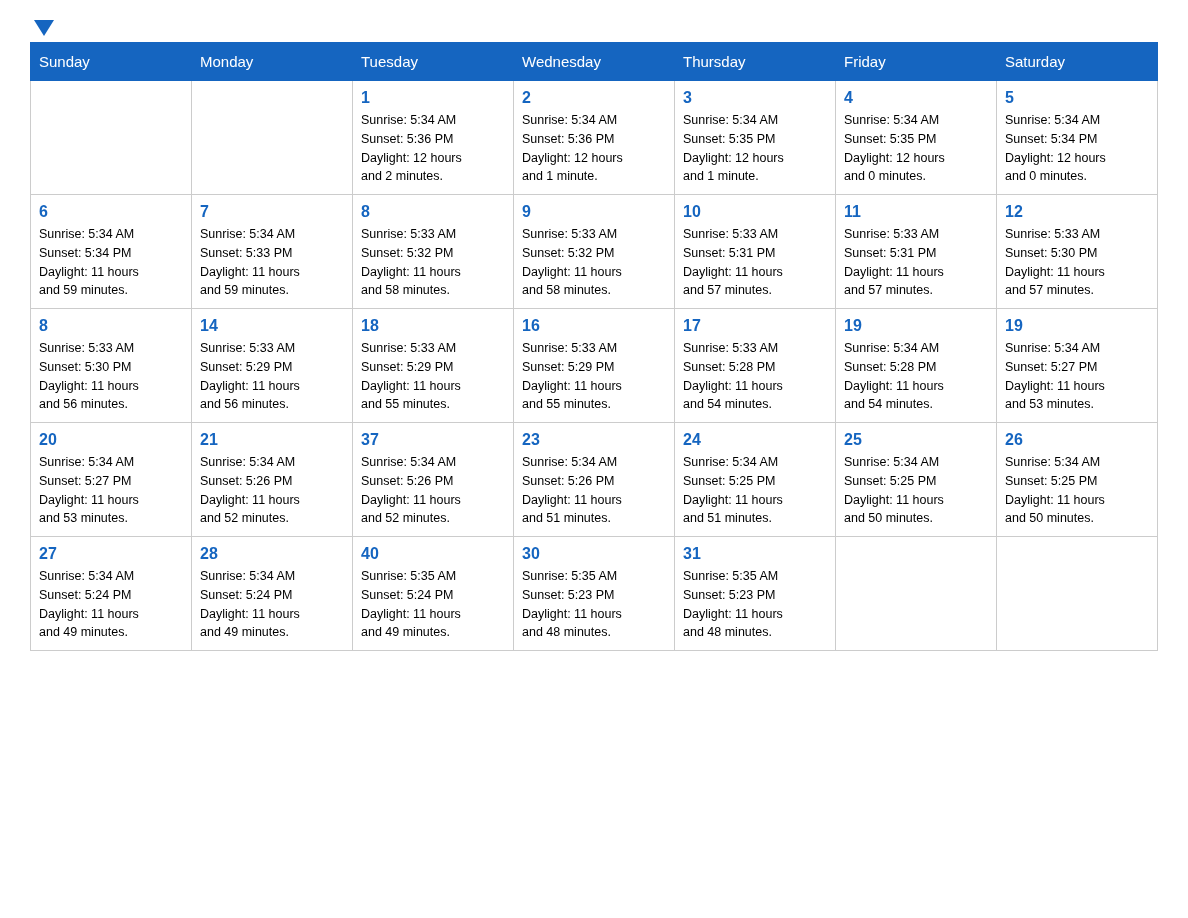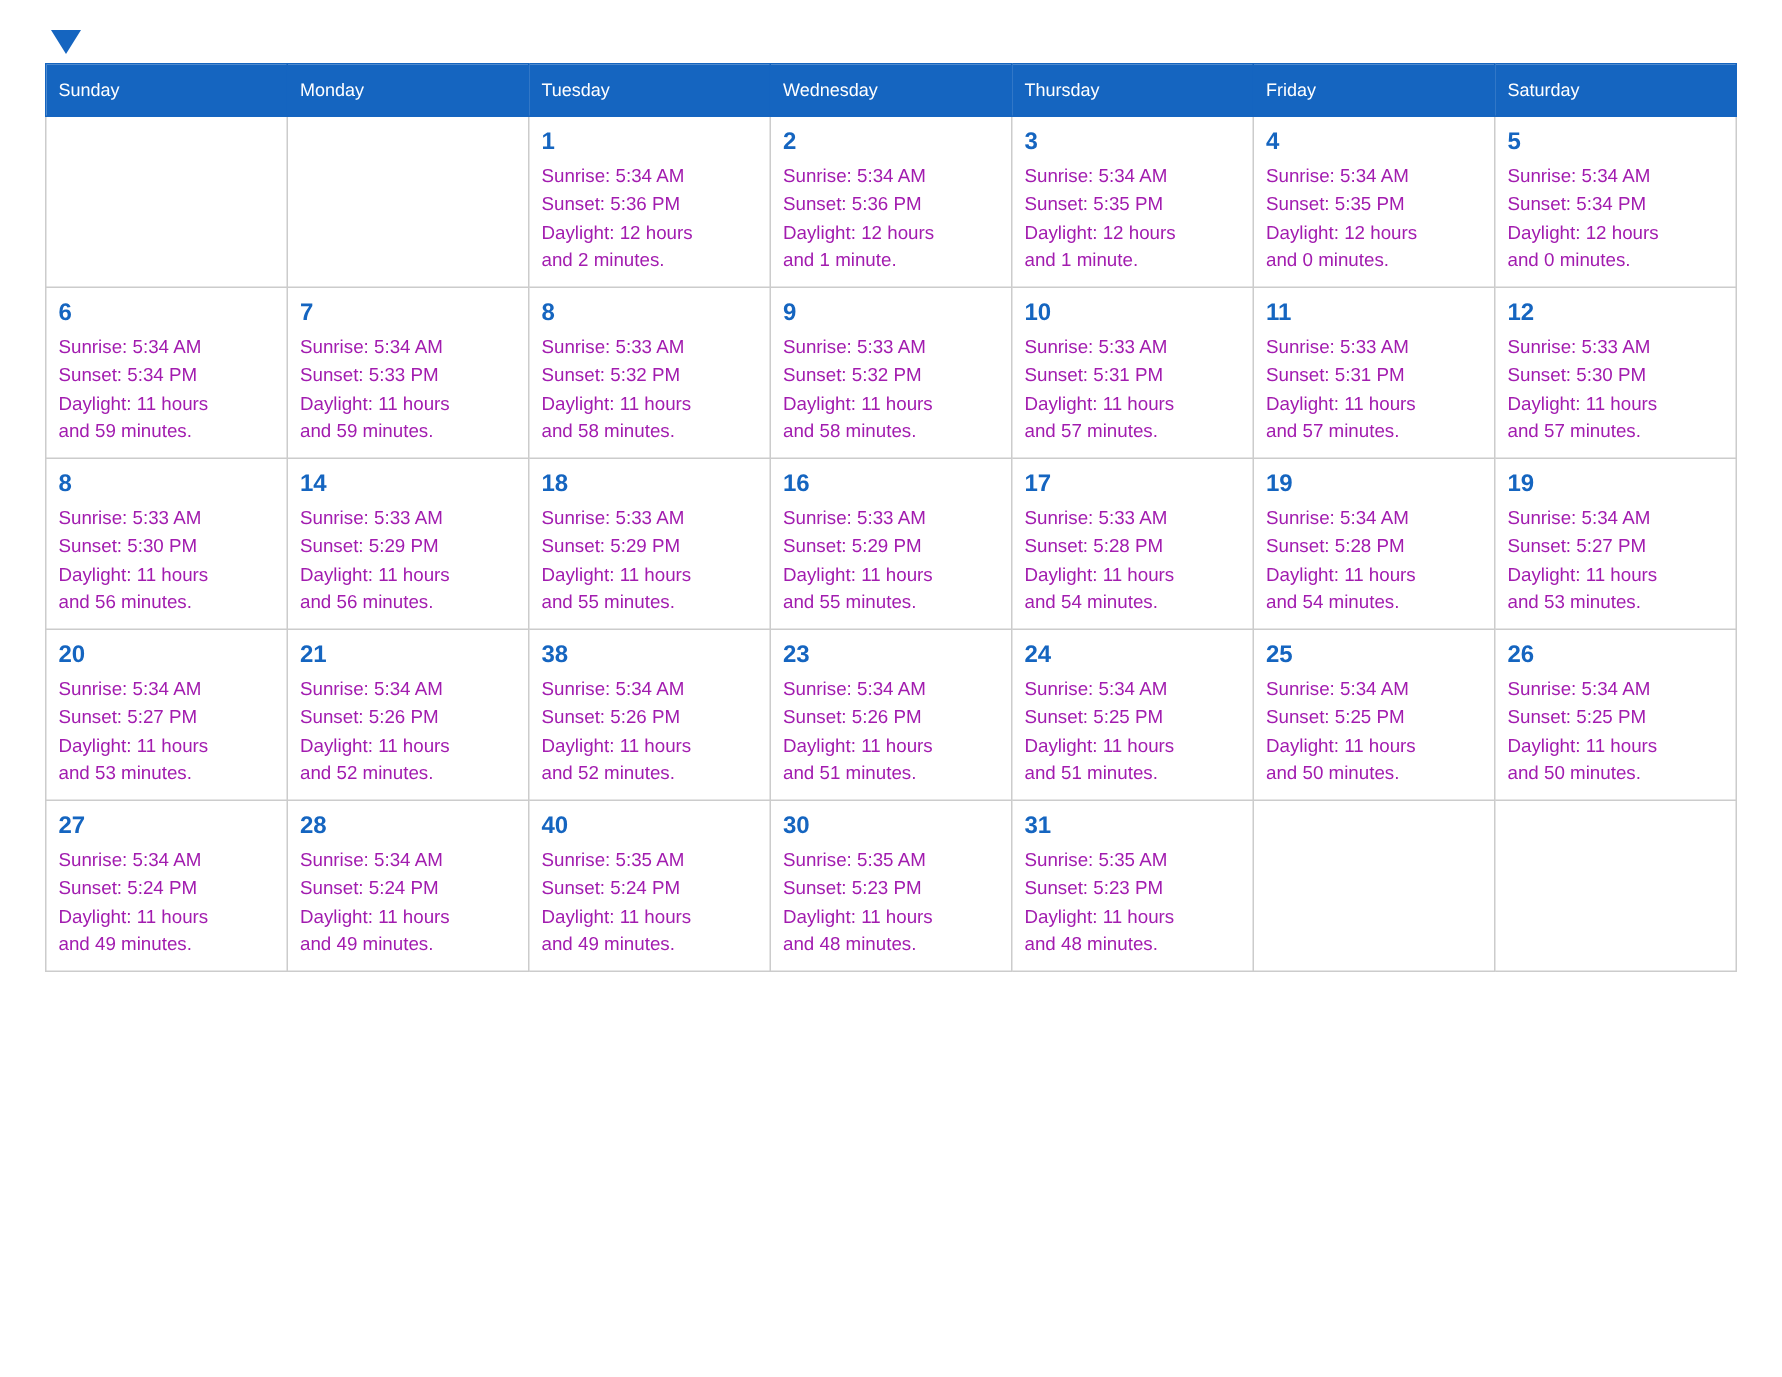--- a/index.html
+++ b/index.html
@@ -63,21 +63,21 @@
     .calendar {
       width: 100%;
       border-collapse: collapse;
       margin-top: 10px;
     }
     .calendar th {
       background-color: #1565c0;
       color: #fff;
       padding: 10px 8px;
       text-align: left;
-      font-size: 12px;
+      font-size: 15px;
       font-weight: normal;
       border: 1px solid #1565c0;
     }
     .calendar td {
       vertical-align: top;
       padding: 8px 8px;
       border: 1px solid #ccc;
       width: calc(100% / 7);
       min-height: 100px;
       font-size: 13px;
@@ -85,21 +85,21 @@
     }
     .day-number {
       font-size: 16px;
       color: #1565c0;
       font-weight: bold;
       display: block;
       margin-bottom: 4px;
     }
     .day-info {
       font-size: 12.5px;
-      color: #a21caf;
+      color: #000000;
       line-height: 1.5;
     }
     .empty-cell {
       background: #fff;
     }
     .calendar tbody tr td {
       height: 110px;
     }
     .logo-general-row {
       display: flex;
@@ -286,21 +286,21 @@
 and 53 minutes.</div>
         </td>
         <td>
           <span class="day-number">21</span>
           <div class="day-info" style="white-space: pre-line;">Sunrise: 5:34 AM
 Sunset: 5:26 PM
 Daylight: 11 hours
 and 52 minutes.</div>
         </td>
         <td>
-          <span class="day-number">38</span>
+          <span class="day-number">37</span>
           <div class="day-info" style="white-space: pre-line;">Sunrise: 5:34 AM
 Sunset: 5:26 PM
 Daylight: 11 hours
 and 52 minutes.</div>
         </td>
         <td>
           <span class="day-number">23</span>
           <div class="day-info" style="white-space: pre-line;">Sunrise: 5:34 AM
 Sunset: 5:26 PM
 Daylight: 11 hours

